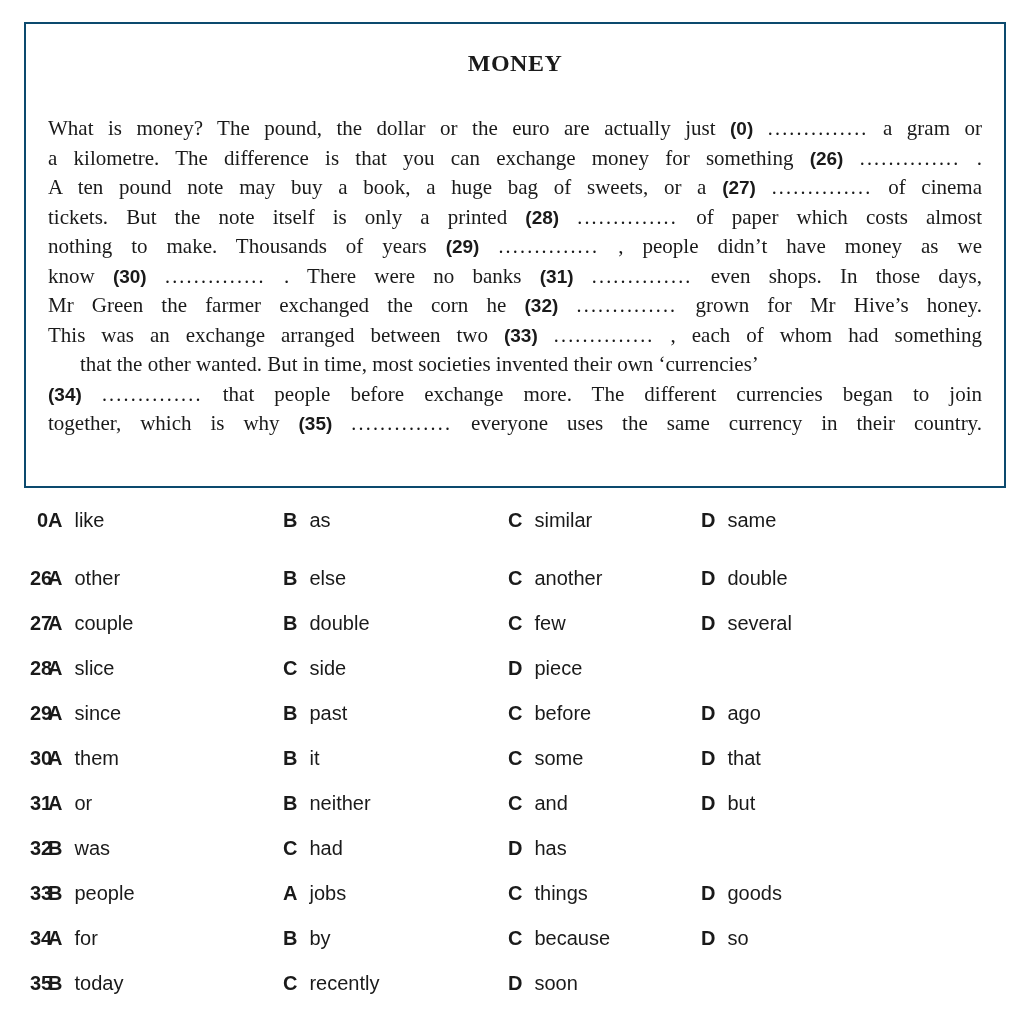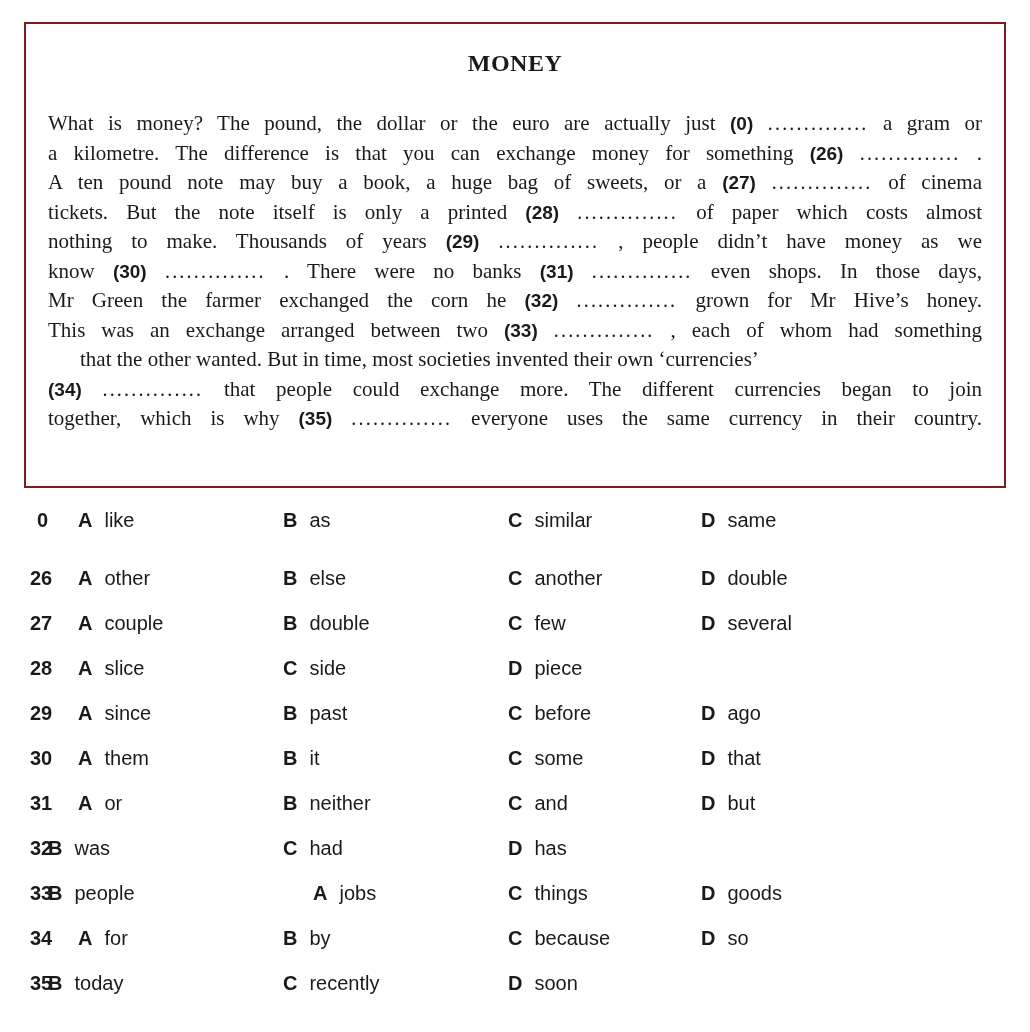--- a/index.html
+++ b/index.html
@@ -15,36 +15,36 @@
     color: #1a1a1a;
     font-family: "Liberation Serif", serif;
     -webkit-font-smoothing: antialiased;
   }
   .passage-box {
     position: absolute;
     left: 24px;
     top: 22px;
     width: 982px;
     height: 466px;
-    border: 2px solid #7f1d1d;
+    border: 2px solid #0c4a6e;
     box-sizing: border-box;
   }
   .passage-title {
     margin: 26px 0 0 0;
     text-align: center;
     font-size: 24px;
     line-height: 27px;
     font-weight: bold;
     letter-spacing: 0.5px;
     font-family: "Liberation Serif", serif;
   }
   .passage-lines {
     margin: 33px 22px 0 22px;
     font-size: 21px;
-    line-height: 27px;
+    line-height: 36px;
   }
   .pline {
     white-space: normal;
     text-align: justify;
     text-align-last: justify;
     height: 29.5px;
     overflow: visible;
   }
   .pline.nojust {
     text-align-last: auto;
@@ -75,21 +75,20 @@
     margin-bottom: 23px;
   }
   .option-row.first {
     margin-bottom: 36px;
   }
   .opt-num {
     font-weight: bold;
     text-align: right;
   }
   .opt-cell.cell-0 {
-    padding-left: 30px;
   }
   .opt-letter {
     font-weight: bold;
   }
   .opt-word {
     margin-left: 12px;
     font-weight: normal;
   }
 </style>
 </head>
@@ -100,21 +99,21 @@
   <div class="passage-lines" id="passage-lines">
       <div class="pline"><span>What is money? The pound, the dollar or the euro are actually just </span><strong class="gapnum">(0)</strong><span> </span><span class="dots">..............</span><span> a gram or</span></div>
       <div class="pline"><span>a kilometre. The difference is that you can exchange money for something </span><strong class="gapnum">(26)</strong><span> </span><span class="dots">..............</span><span> .</span></div>
       <div class="pline"><span>A ten pound note may buy a book, a huge bag of sweets, or a </span><strong class="gapnum">(27)</strong><span> </span><span class="dots">..............</span><span> of cinema</span></div>
       <div class="pline"><span>tickets. But the note itself is only a printed </span><strong class="gapnum">(28)</strong><span> </span><span class="dots">..............</span><span> of paper which costs almost</span></div>
       <div class="pline"><span>nothing to make. Thousands of years </span><strong class="gapnum">(29)</strong><span> </span><span class="dots">..............</span><span> , people didn’t have money as we</span></div>
       <div class="pline"><span>know </span><strong class="gapnum">(30)</strong><span> </span><span class="dots">..............</span><span> . There were no banks </span><strong class="gapnum">(31)</strong><span> </span><span class="dots">..............</span><span> even shops. In those days,</span></div>
       <div class="pline"><span>Mr Green the farmer exchanged the corn he </span><strong class="gapnum">(32)</strong><span> </span><span class="dots">..............</span><span> grown for Mr Hive’s honey.</span></div>
       <div class="pline"><span>This was an exchange arranged between two </span><strong class="gapnum">(33)</strong><span> </span><span class="dots">..............</span><span> , each of whom had something</span></div>
       <div class="pline nojust"><span>that the other wanted. But in time, most societies invented their own ‘currencies’</span></div>
-      <div class="pline"><strong class="gapnum">(34)</strong><span> </span><span class="dots">..............</span><span> that people could exchange more. The different currencies began to join</span></div>
+      <div class="pline"><strong class="gapnum">(34)</strong><span> </span><span class="dots">..............</span><span> that people before exchange more. The different currencies began to join</span></div>
       <div class="pline"><span>together, which is why </span><strong class="gapnum">(35)</strong><span> </span><span class="dots">..............</span><span> everyone uses the same currency in their country.</span></div>
     </div>
 </div>
 
 <div class="options-table" id="options-table">
     <div class="option-row first">
       <div class="opt-num">0</div>
       <div class="opt-cell cell-0"><b class="opt-letter">A</b><span class="opt-word">like</span></div>
       <div class="opt-cell cell-1"><b class="opt-letter">B</b><span class="opt-word">as</span></div>
       <div class="opt-cell cell-2"><b class="opt-letter">C</b><span class="opt-word">similar</span></div>

